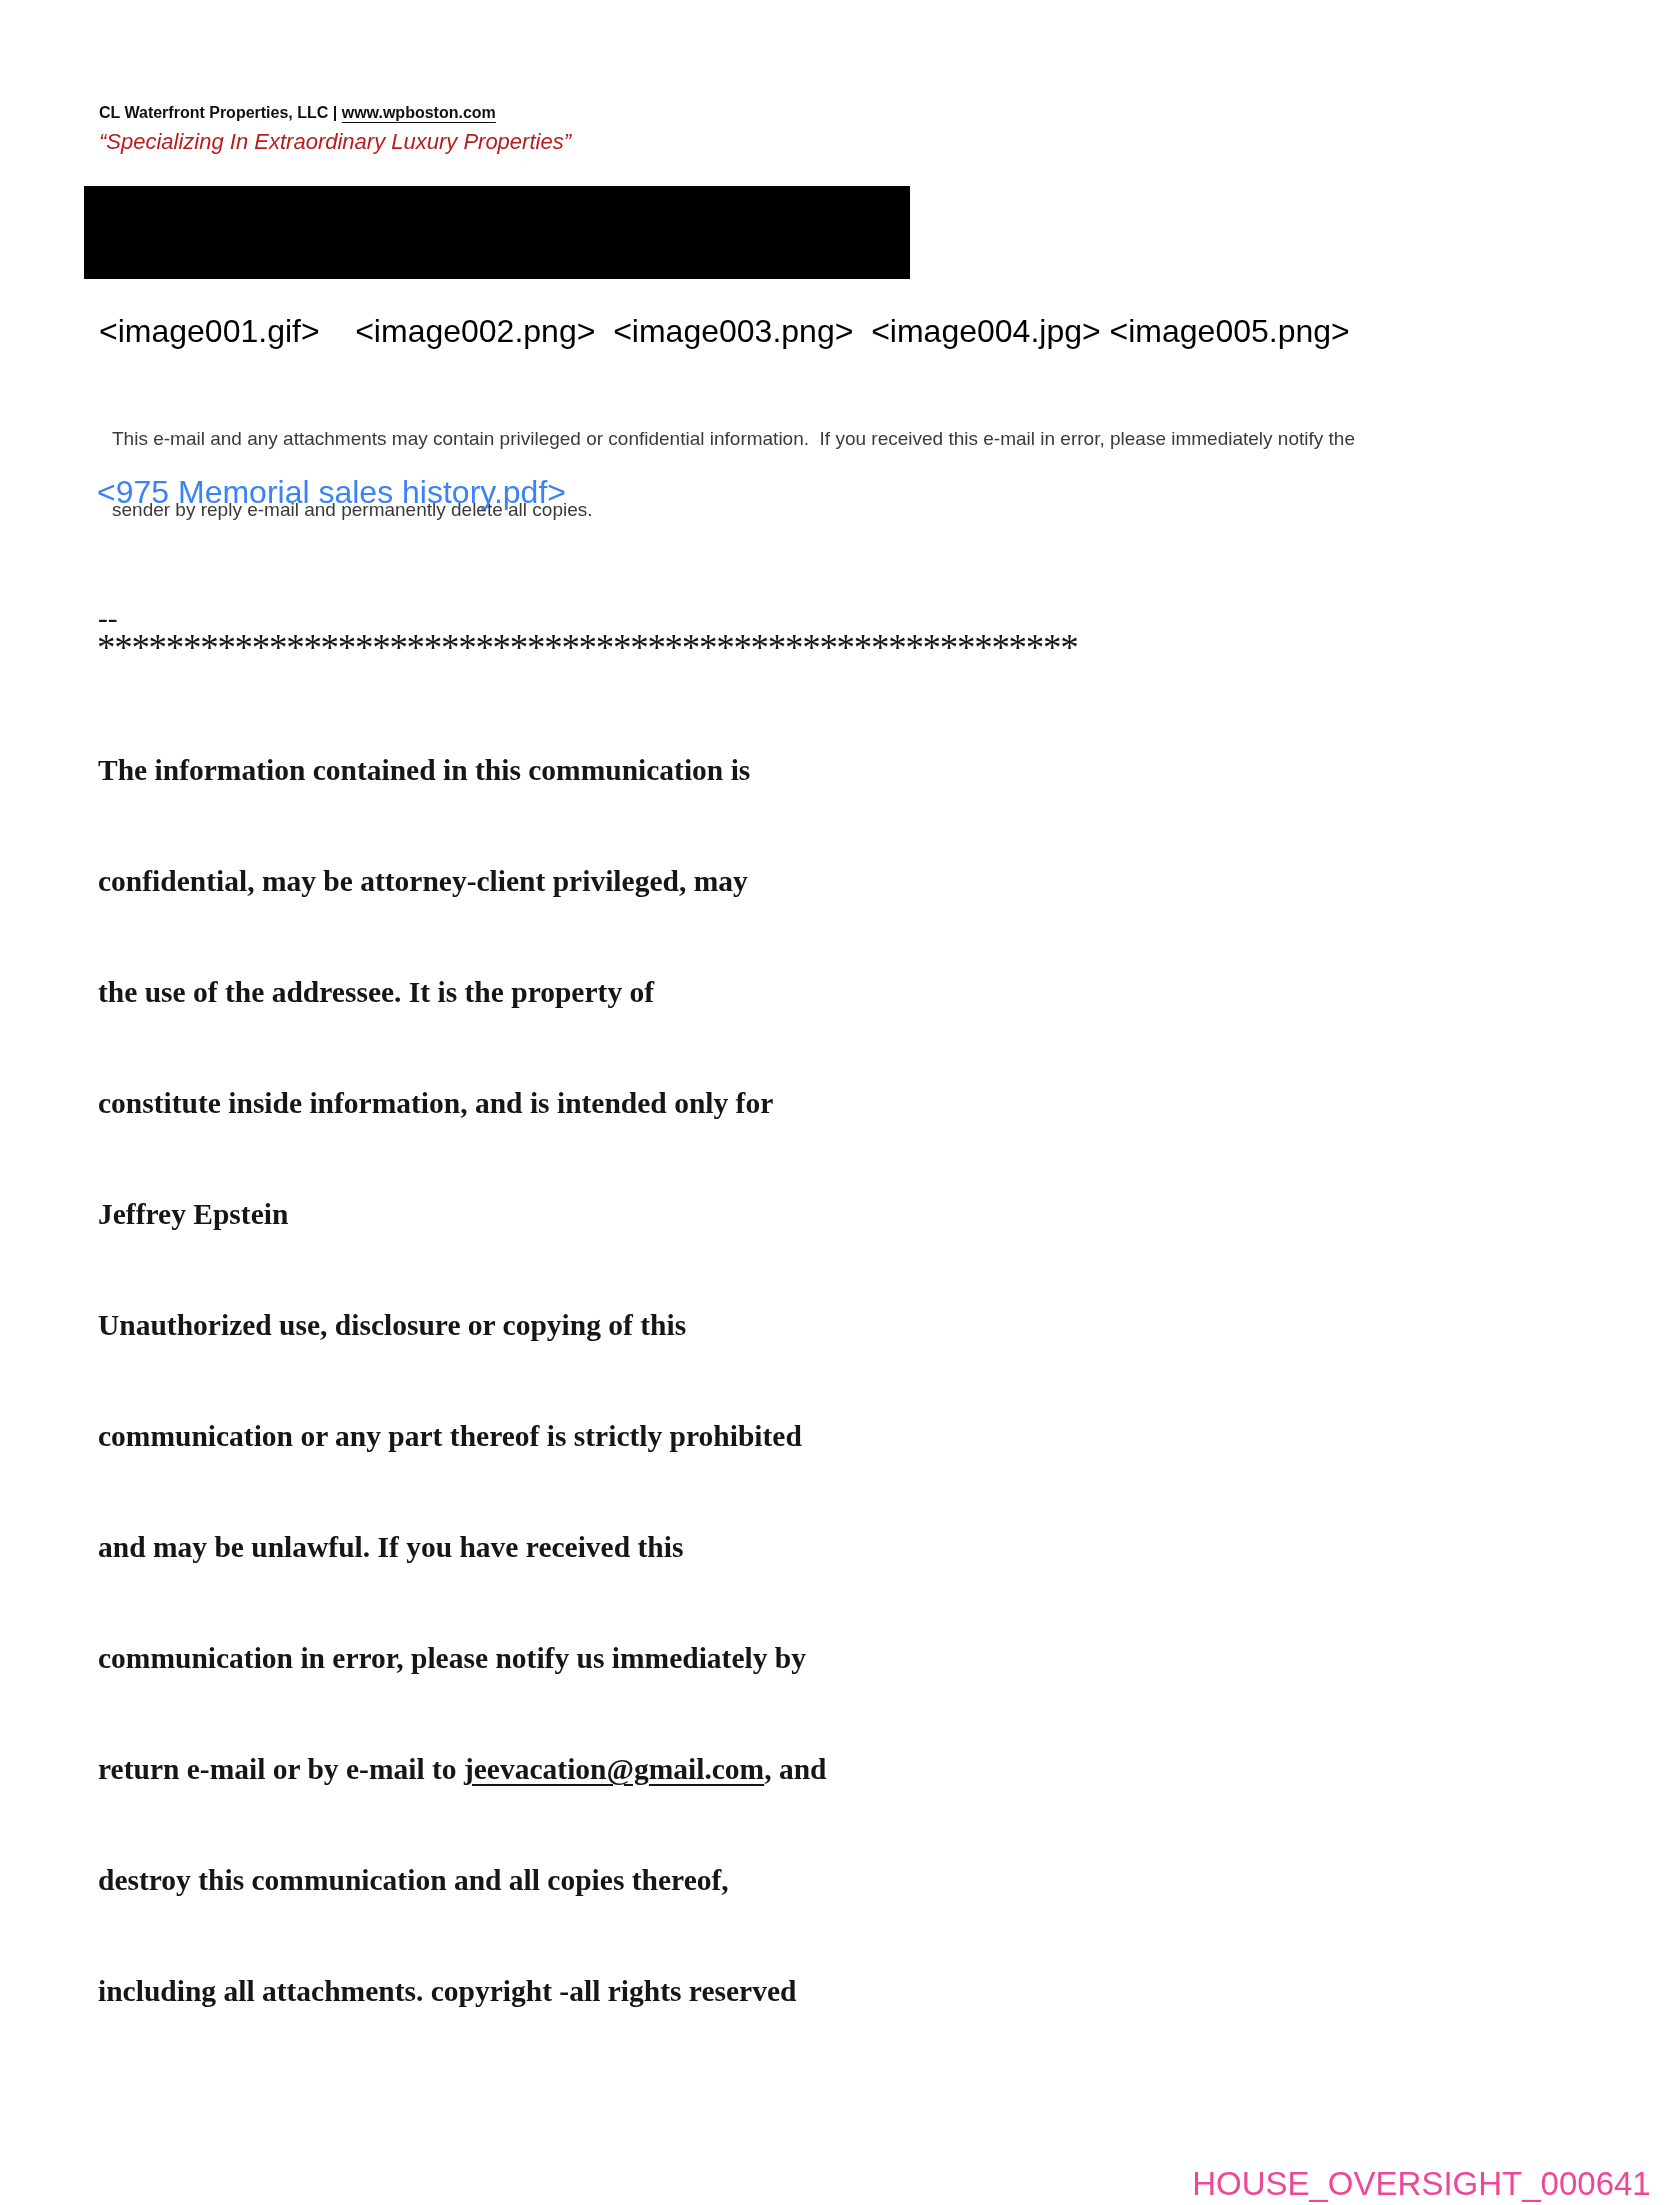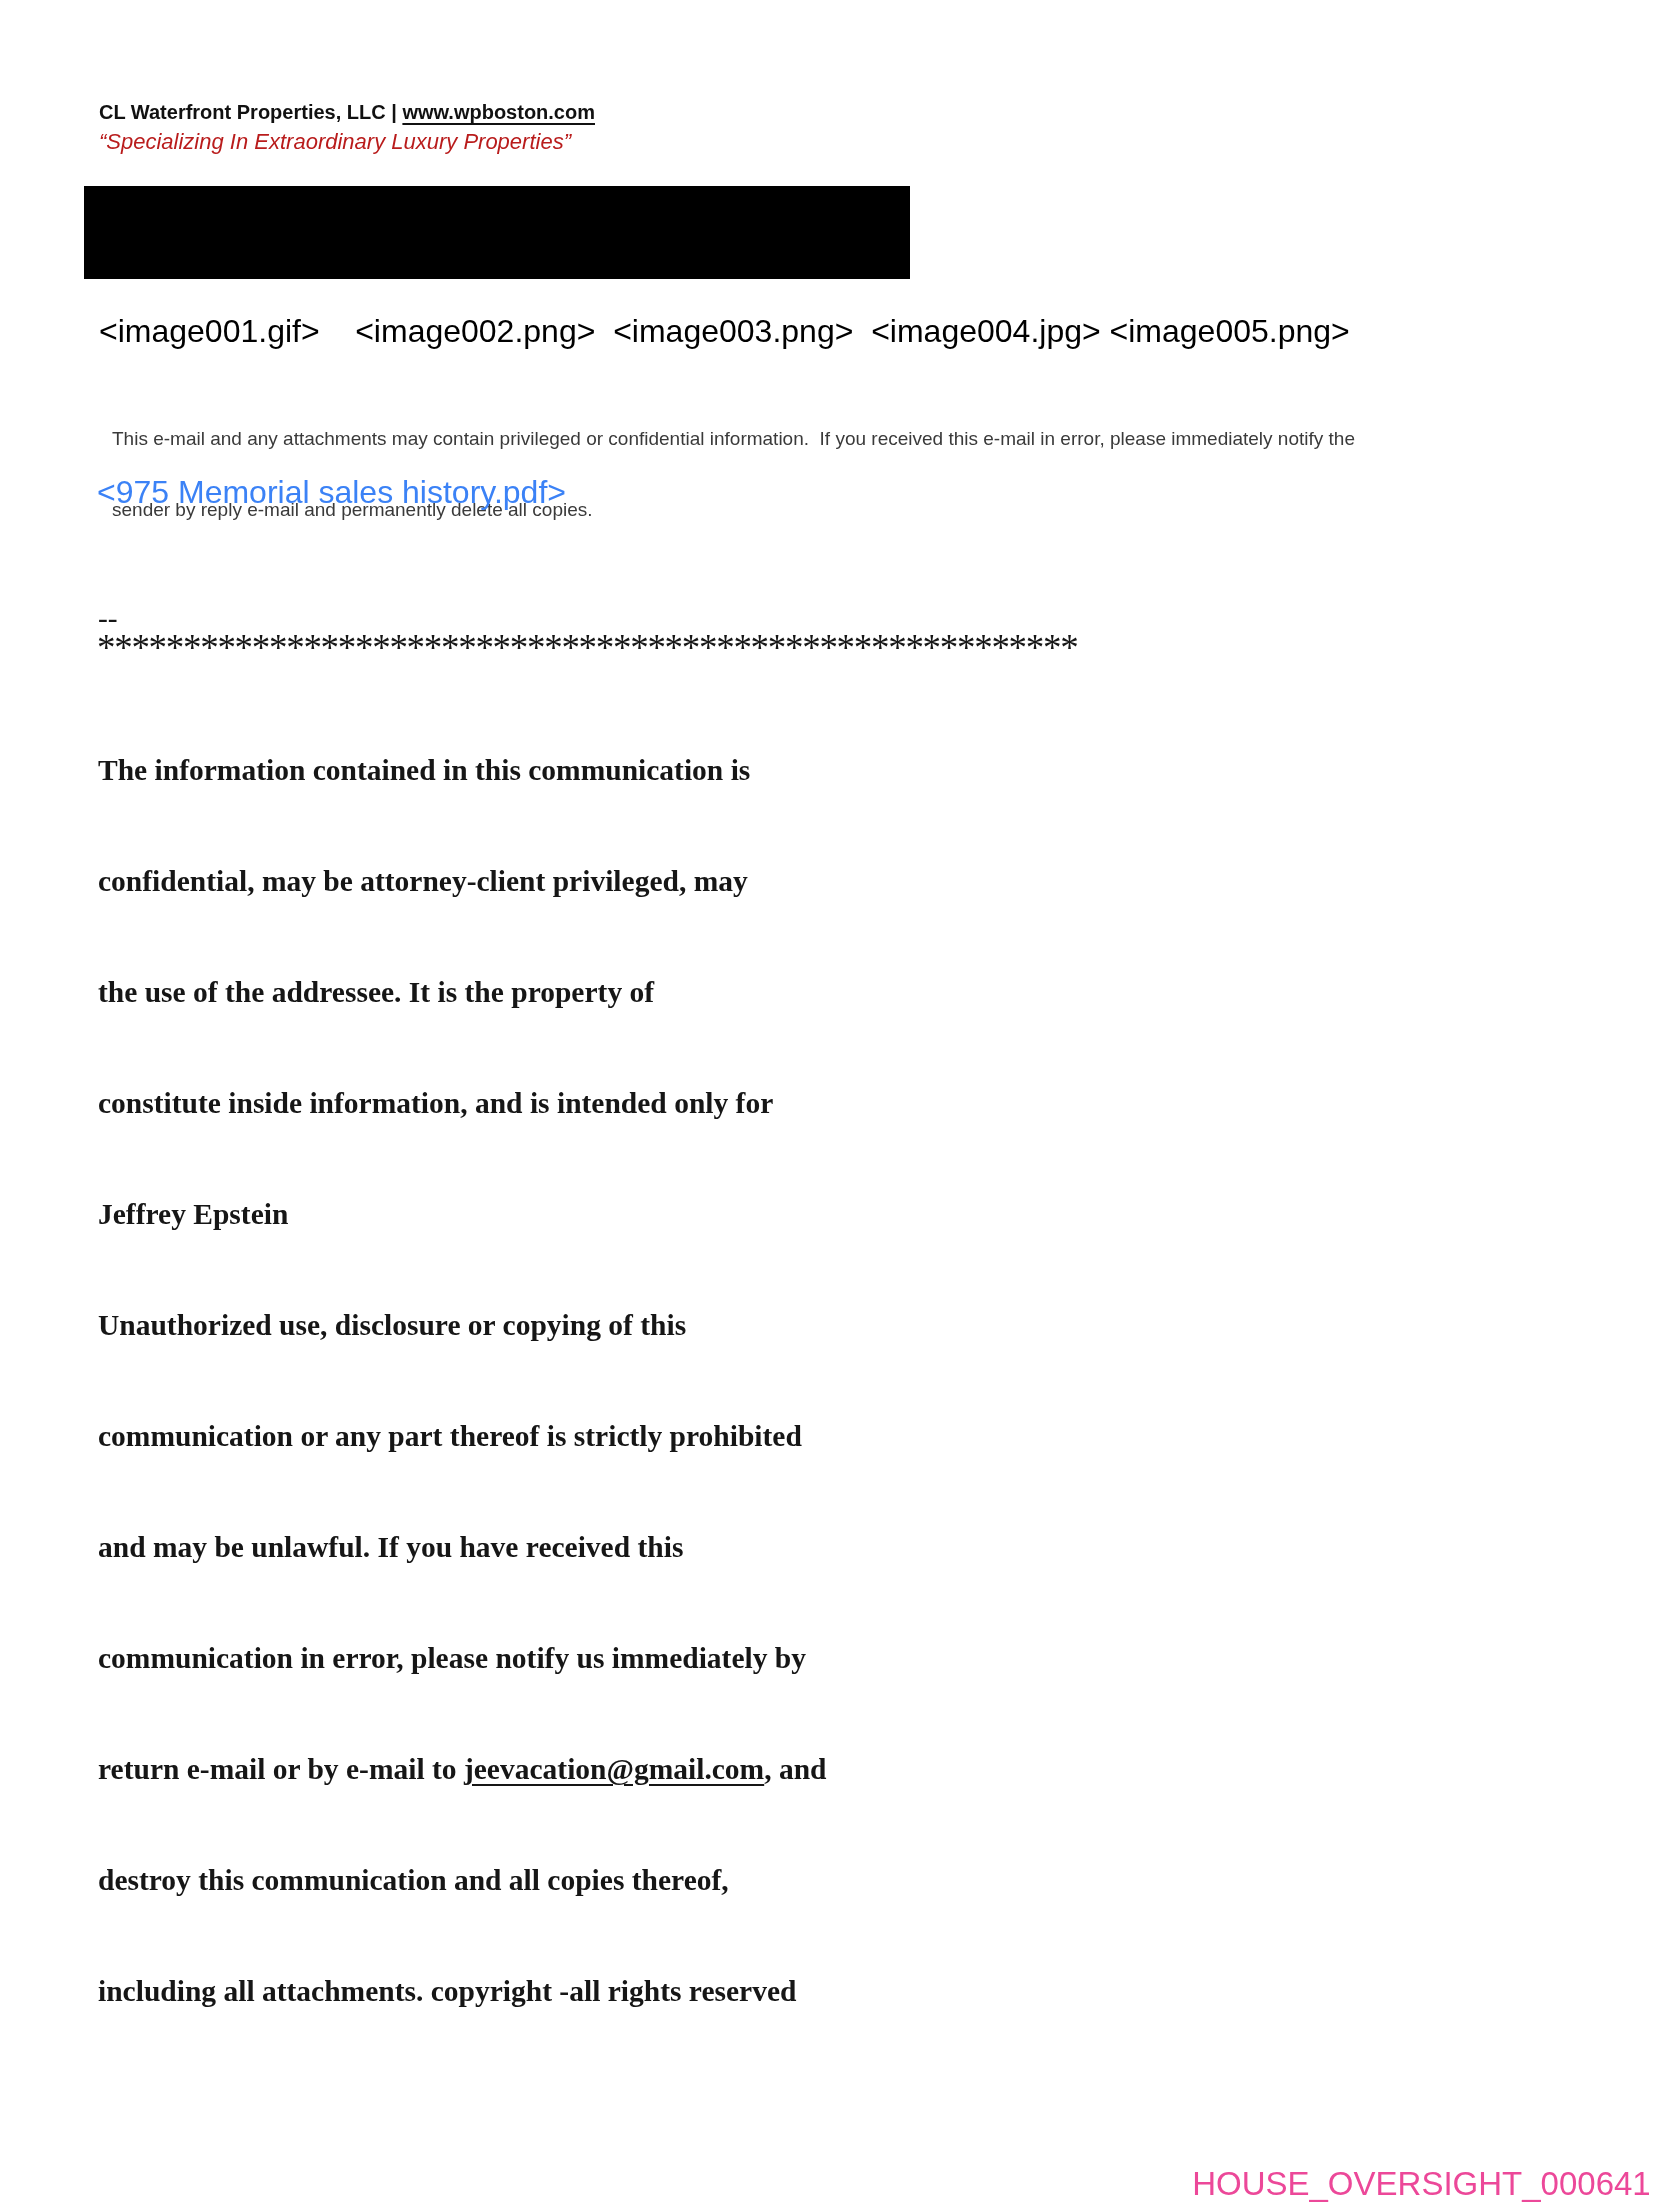--- a/index.html
+++ b/index.html
@@ -8,21 +8,21 @@
     width: 1669px;
     height: 2205px;
     background: #ffffff;
     font-family: "Liberation Sans", sans-serif;
     color: #1a1a1a;
     overflow: hidden;
   }
 
   
   .email-header { position: absolute; left: 99px; top: 98px; }
-  .header-line1 { font-size: 20px; font-weight: bold; line-height: 29px; color: #111; white-space: pre; }
+  .header-line1 { font-size: 16px; font-weight: bold; line-height: 29px; color: #111; white-space: pre; }
   .header-line1 .underline { text-decoration: underline; text-underline-offset: 3.9px; }
   .header-line2 { font-size: 22px; font-style: italic; line-height: 29px; color: #b91c1c; }
 
   
   .redaction {
     position: absolute; left: 84px; top: 186px;
     width: 826px; height: 93px; background: #000;
   }
 
   

